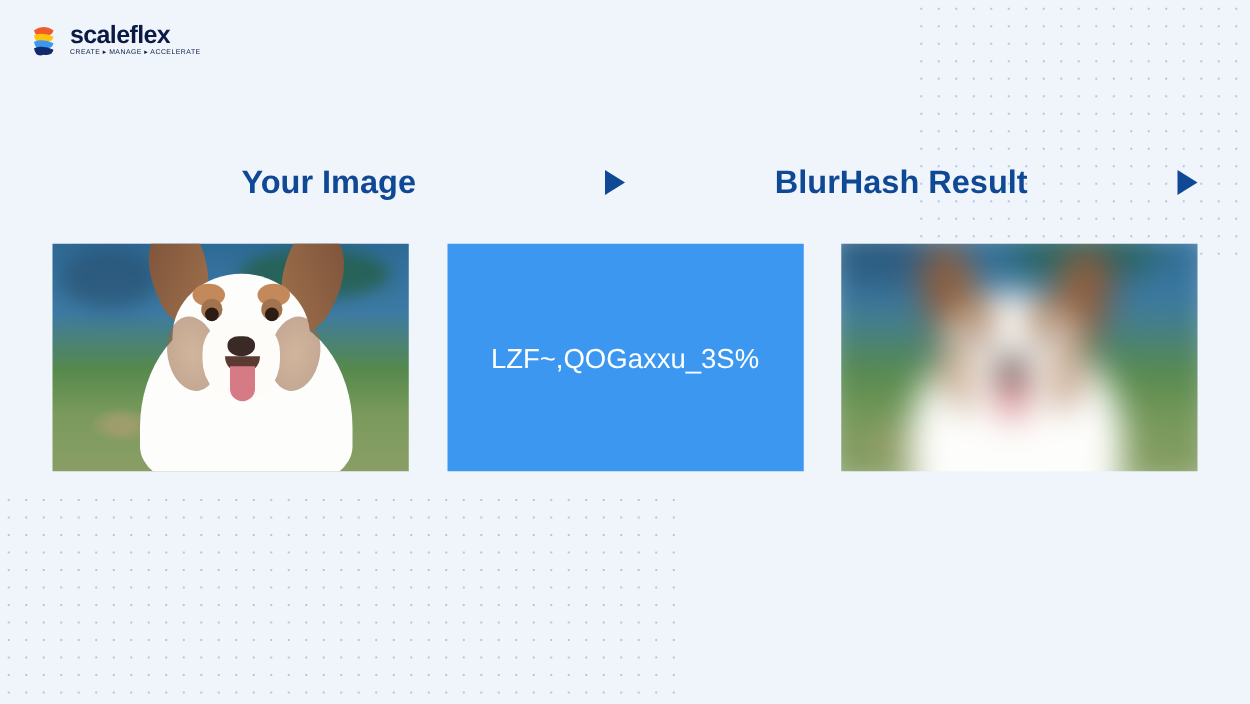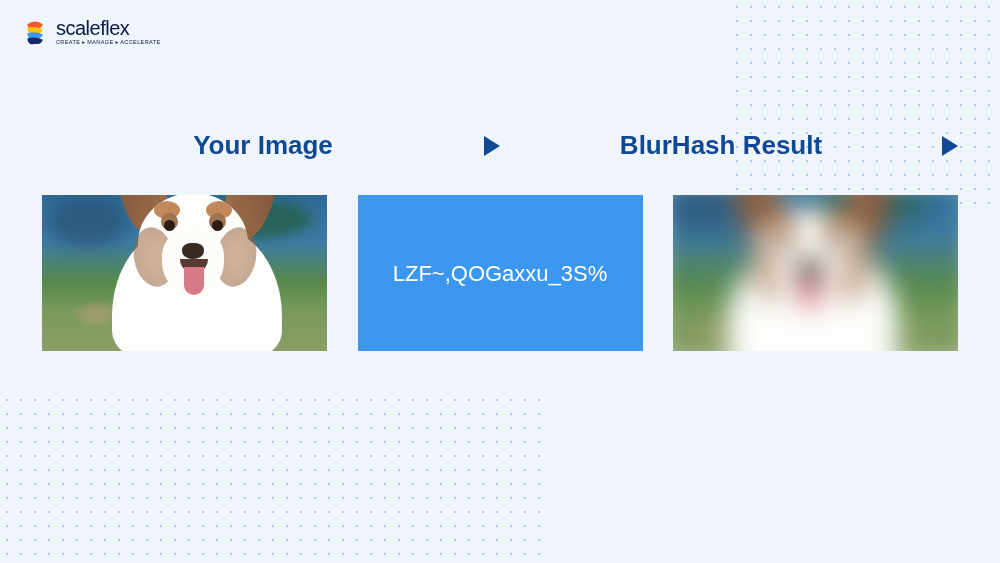--- a/index.html
+++ b/index.html
@@ -23,21 +23,21 @@
   
   .logo {
     position: absolute;
     top: 18px; left: 22px;
     display: flex;
     align-items: center;
     gap: 8px;
   }
   .logo-mark { width: 26px; height: 26px; }
   .logo-text { display: flex; flex-direction: column; line-height: 1; }
-  .logo-brand { font-size: 20px; font-weight: 400; color: #0b1a45; letter-spacing: -0.5px; }
+  .logo-brand { font-size: 20px; font-weight: 700; color: #0b1a45; letter-spacing: -0.5px; }
   .logo-tag { font-size: 5.5px; letter-spacing: 0.4px; color: #0b1a45; margin-top: 2px; }
 
   
   .headings {
     position: absolute;
     top: 130px; left: 42px; right: 42px;
     display: flex;
     align-items: center;
     justify-content: space-between;
   }
@@ -59,21 +59,21 @@
   
   .panels {
     position: absolute;
     top: 195px; left: 42px; right: 42px;
     display: flex;
     justify-content: space-between;
     gap: 30px;
   }
   .panel {
     width: 285px;
-    height: 156px;
+    height: 182px;
     flex: 0 0 285px;
     position: relative;
     overflow: hidden;
   }
 
   
   .dog-photo {
     background: linear-gradient(#2e6a96 0%, #3d7aa3 30%, #56894d 55%, #7a9a5c 75%, #8a9e66 100%);
   }
   .dog-photo .sky-blob1 { position:absolute; top:4px; left:150px; width:120px; height:40px; background:#1f5a2e; border-radius:50%; filter:blur(6px); opacity:.6; }

